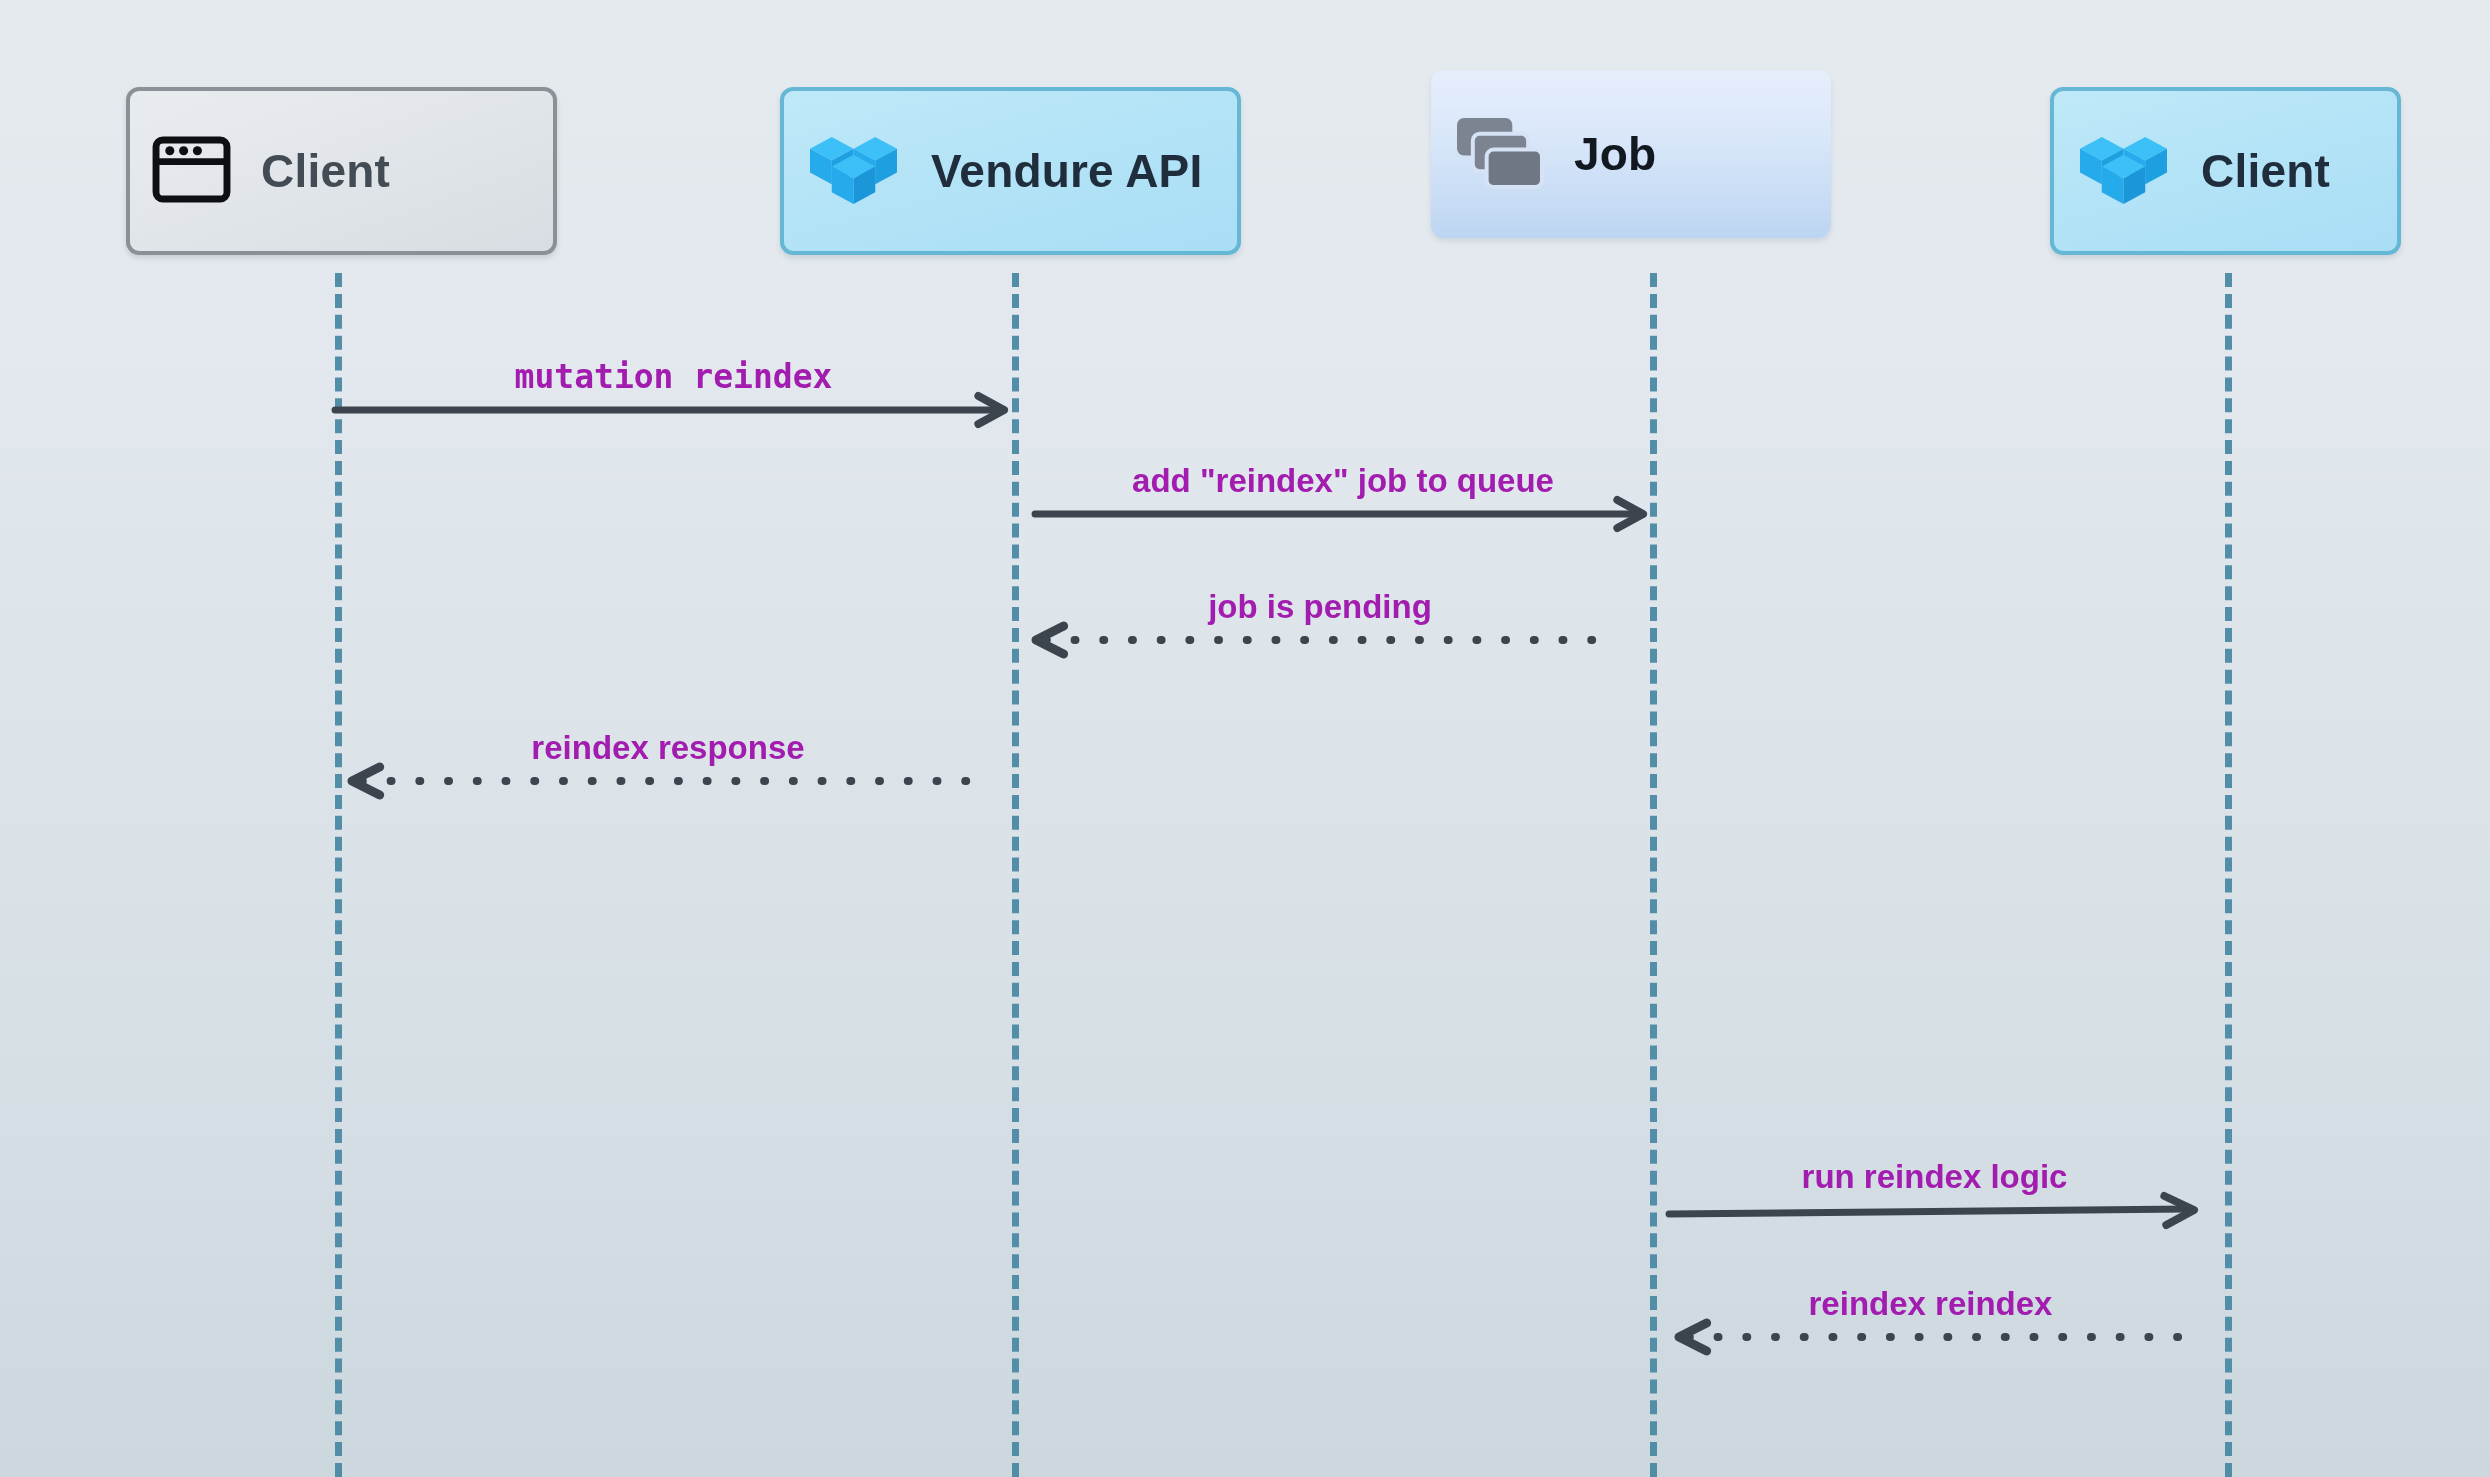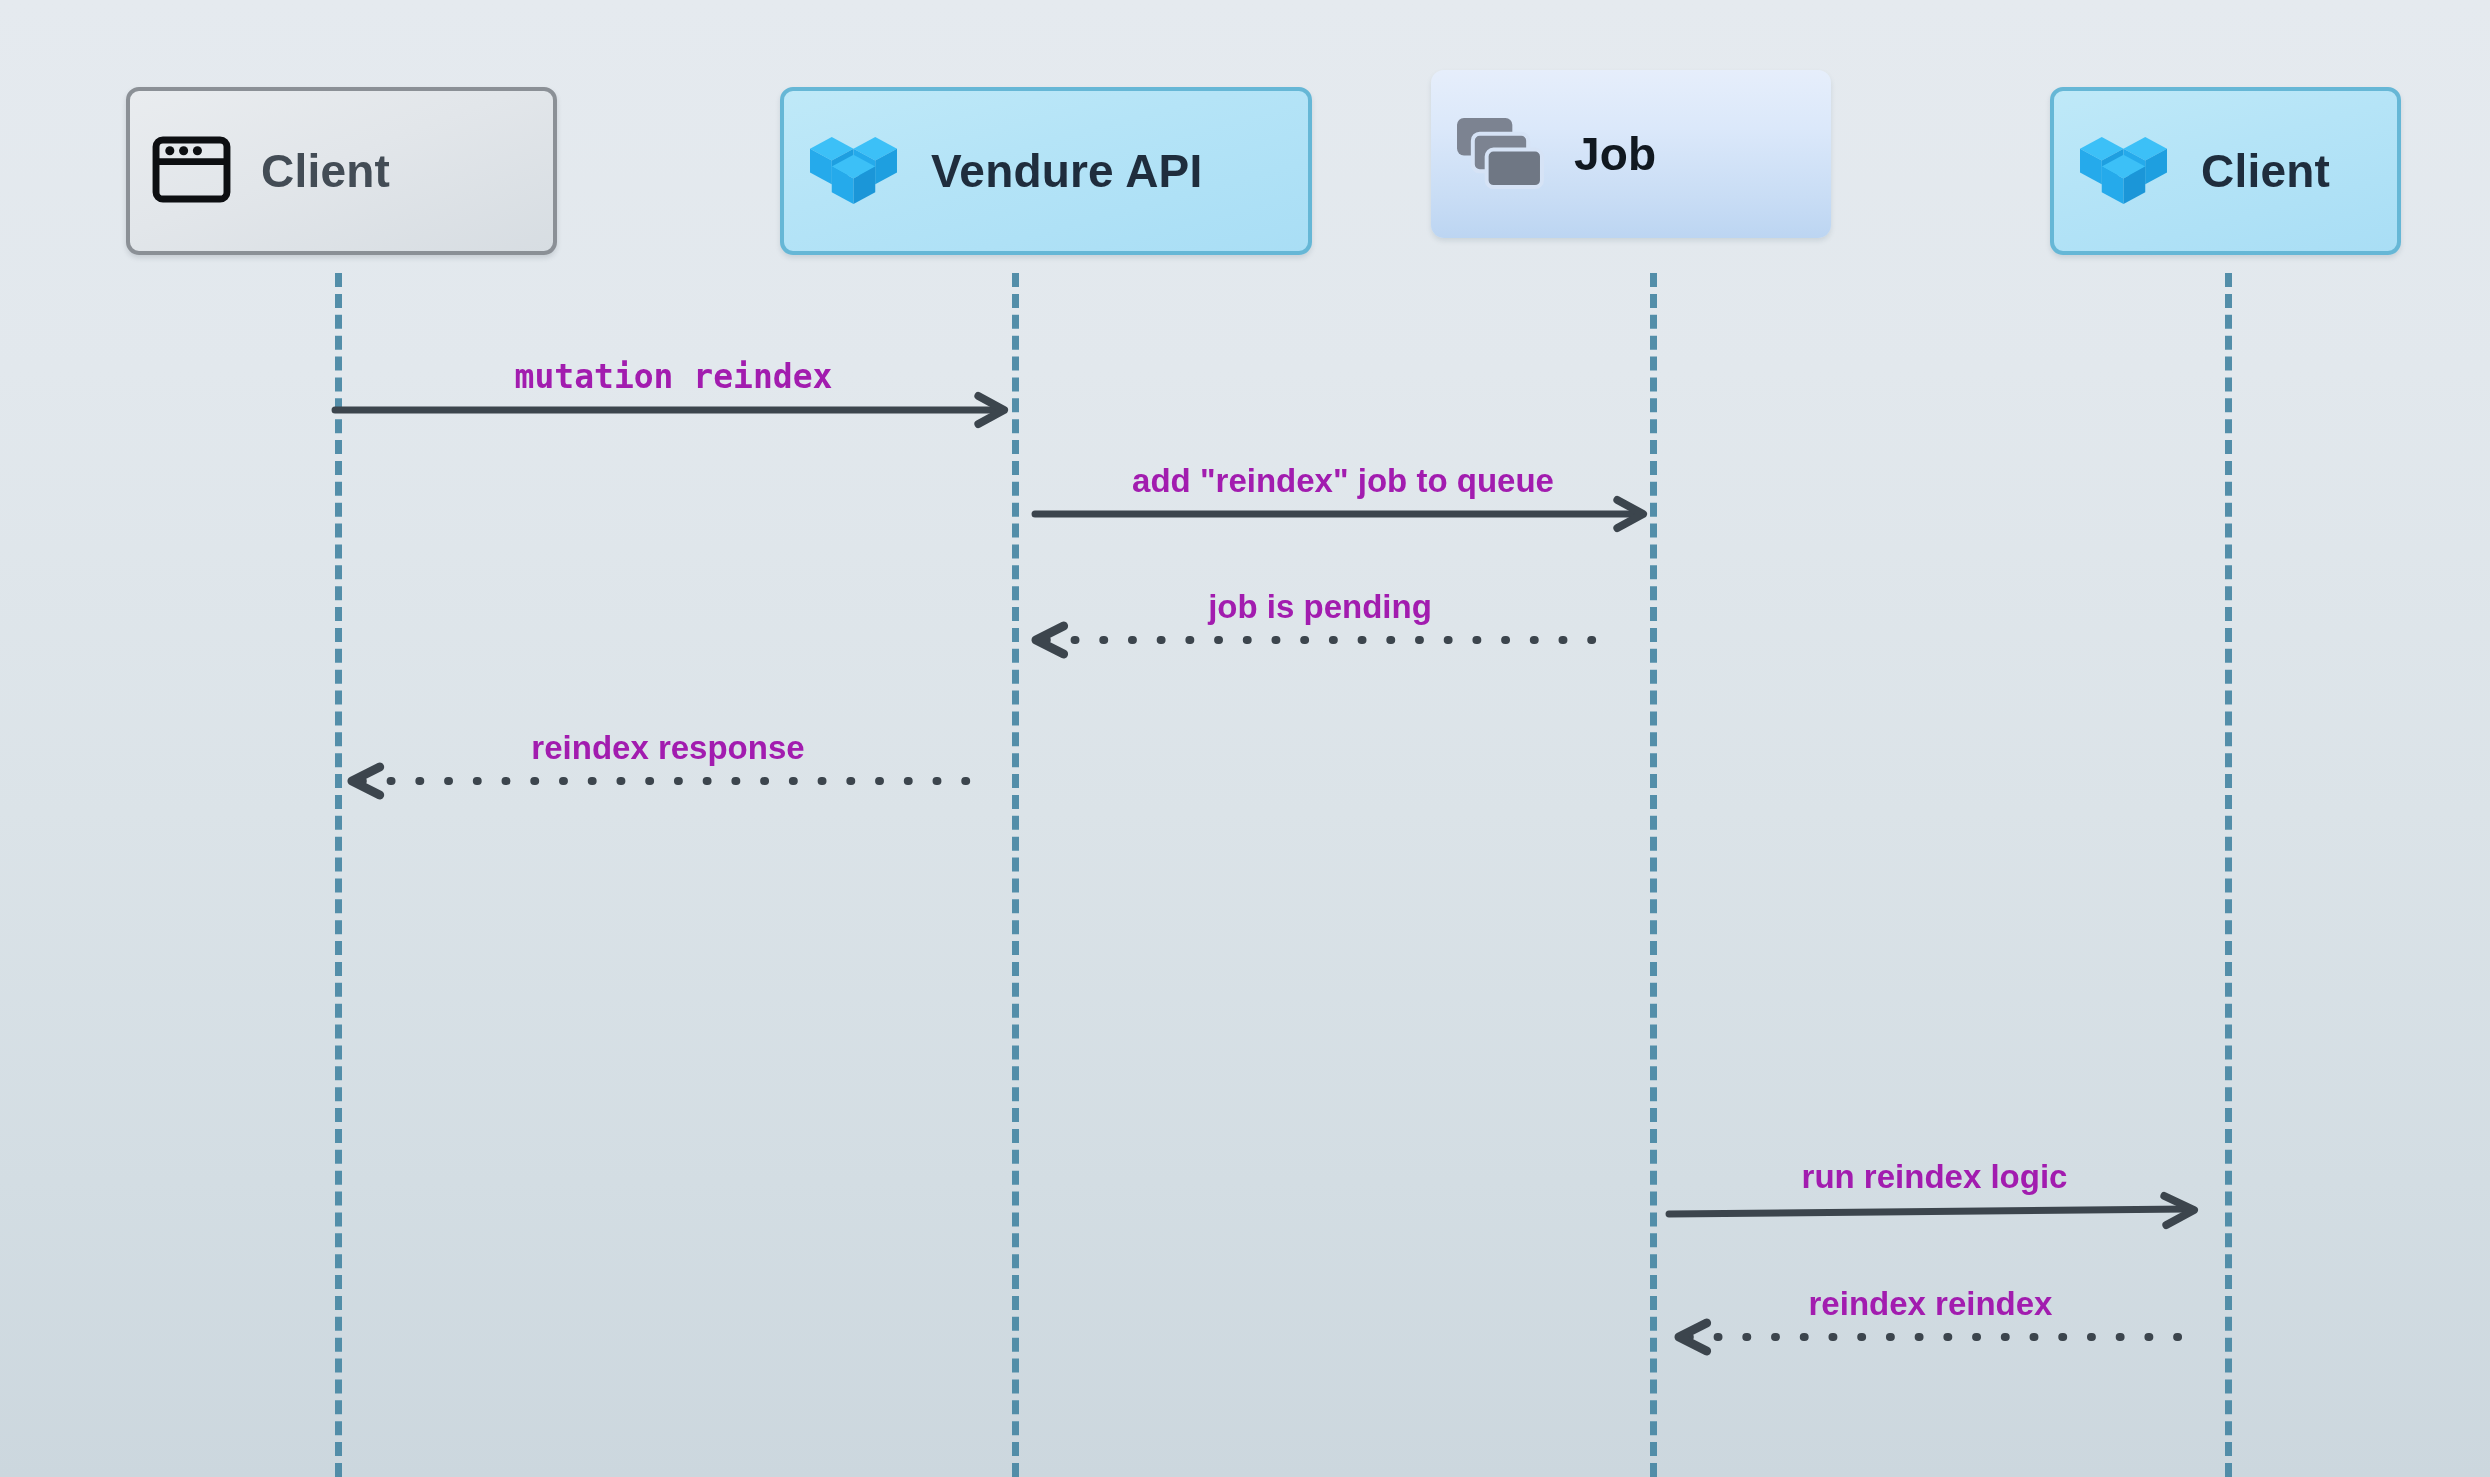--- a/index.html
+++ b/index.html
@@ -111,21 +111,21 @@
         <rect x="4" y="4" width="72" height="60" rx="7" ry="7" fill="none" stroke="#0d0f12" stroke-width="7"></rect>
         <line x1="4" y1="26" x2="76" y2="26" stroke="#0d0f12" stroke-width="7"></line>
         <circle cx="18" cy="15" r="4.6" fill="#0d0f12"></circle>
         <circle cx="32" cy="15" r="4.6" fill="#0d0f12"></circle>
         <circle cx="46" cy="15" r="4.6" fill="#0d0f12"></circle>
       </svg>
     </span>
     <span class="p-label">Client</span>
   </div>
 
-  <div class="participant p-vendure" style="left:780px; top:87px; width:532px; height:168px;">
+  <div class="participant p-vendure" style="left:780px; top:87px; width:461px; height:168px;">
     <span class="icon">
       <svg width="95" height="85" viewBox="0 0 96 86">
 
         <polygon points="4,22 26,10 48,22 26,34" fill="#3cc0f7"></polygon>
         <polygon points="4,22 26,34 26,58 4,46" fill="#25aaeb"></polygon>
         <polygon points="26,34 48,22 48,46 26,58" fill="#1e9fe0"></polygon>
 
         <polygon points="48,22 70,10 92,22 70,34" fill="#3cc0f7"></polygon>
         <polygon points="48,22 70,34 70,58 48,46" fill="#25aaeb"></polygon>
         <polygon points="70,34 92,22 92,46 70,58" fill="#1e9fe0"></polygon>

